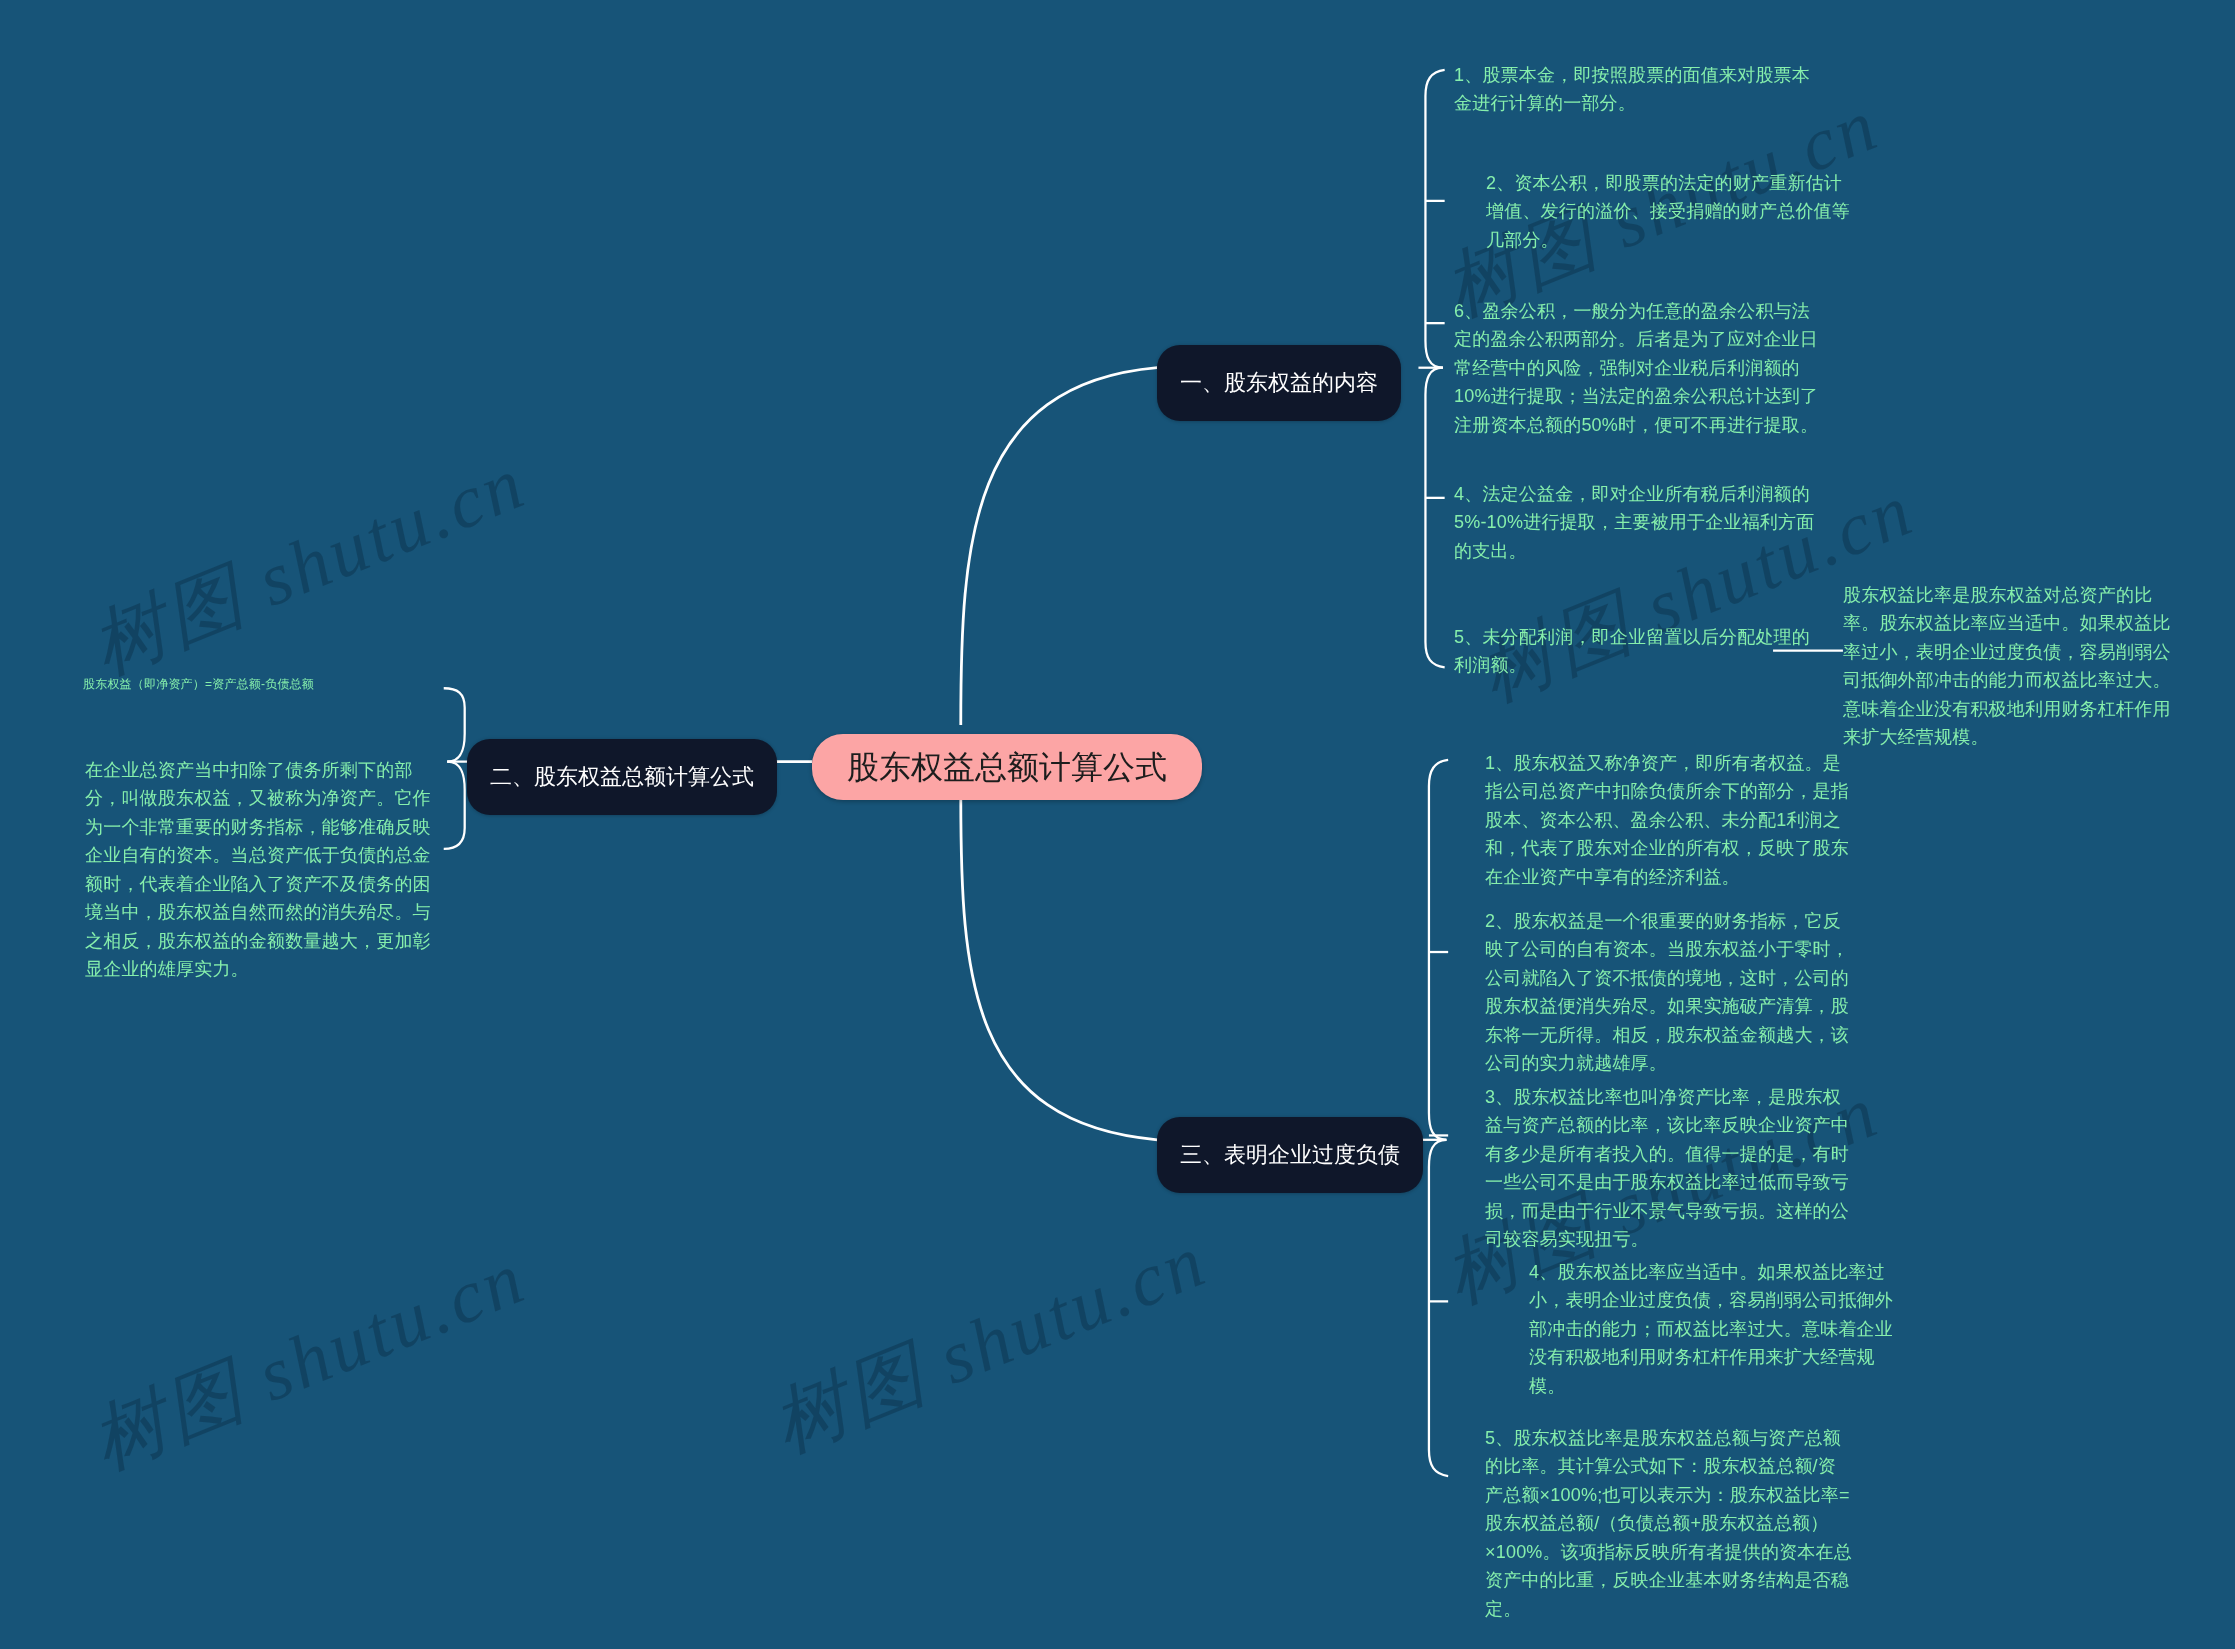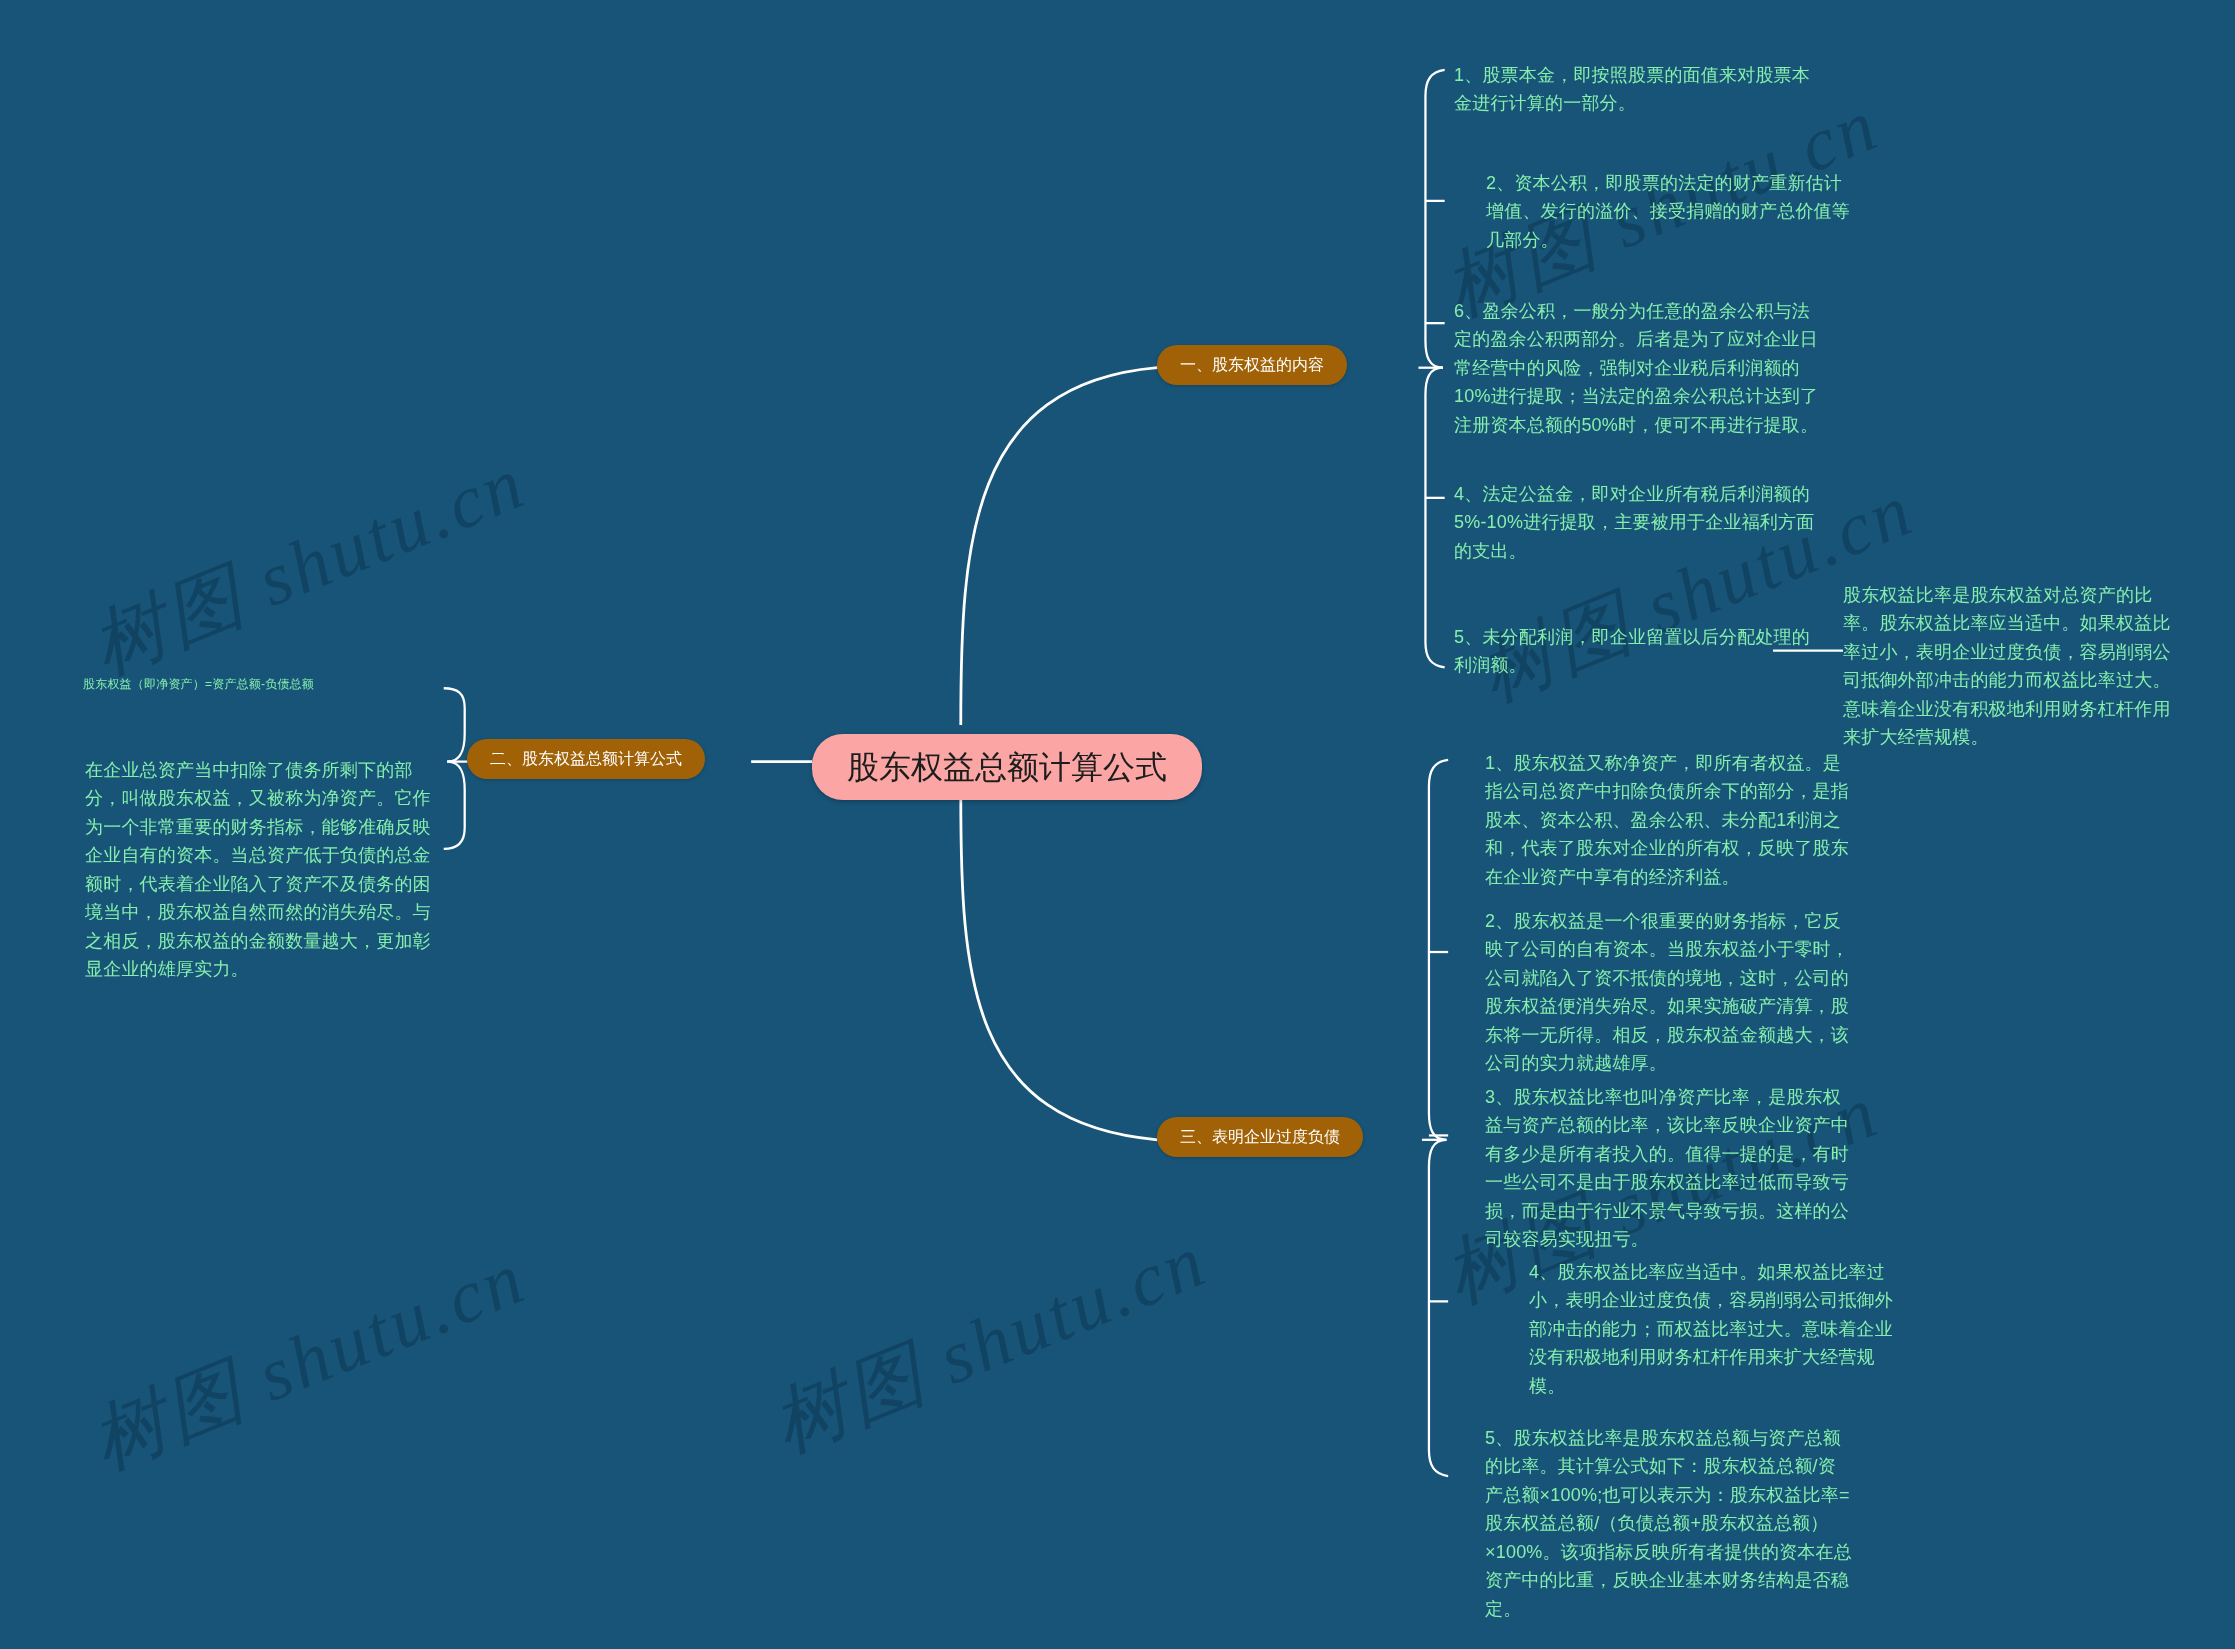--- a/index.html
+++ b/index.html
@@ -54,25 +54,25 @@
     color: #1d1d1d;
     border-radius: 31px;
     padding: 14px 35px;
     font-size: 32px;
     line-height: 1.2;
     white-space: nowrap;
     box-shadow: 0 1.7px 4.4px rgba(0,0,0,0.25);
   }
 
   .branch-node {
-    background: #a16207;
+    background: #0f172a;
     color: #ffffff;
     border-radius: 23px;
-    padding: 10px 23px;
-    font-size: 16px;
+    padding: 24px 23px;
+    font-size: 22px;
     line-height: 1.25;
     white-space: nowrap;
     box-shadow: 0 0.9px 3.5px rgba(0,0,0,0.22);
   }
 
   .leaf-text {
     position: absolute;
     z-index: 3;
     color: #86efac;
     font-size: 18px;

